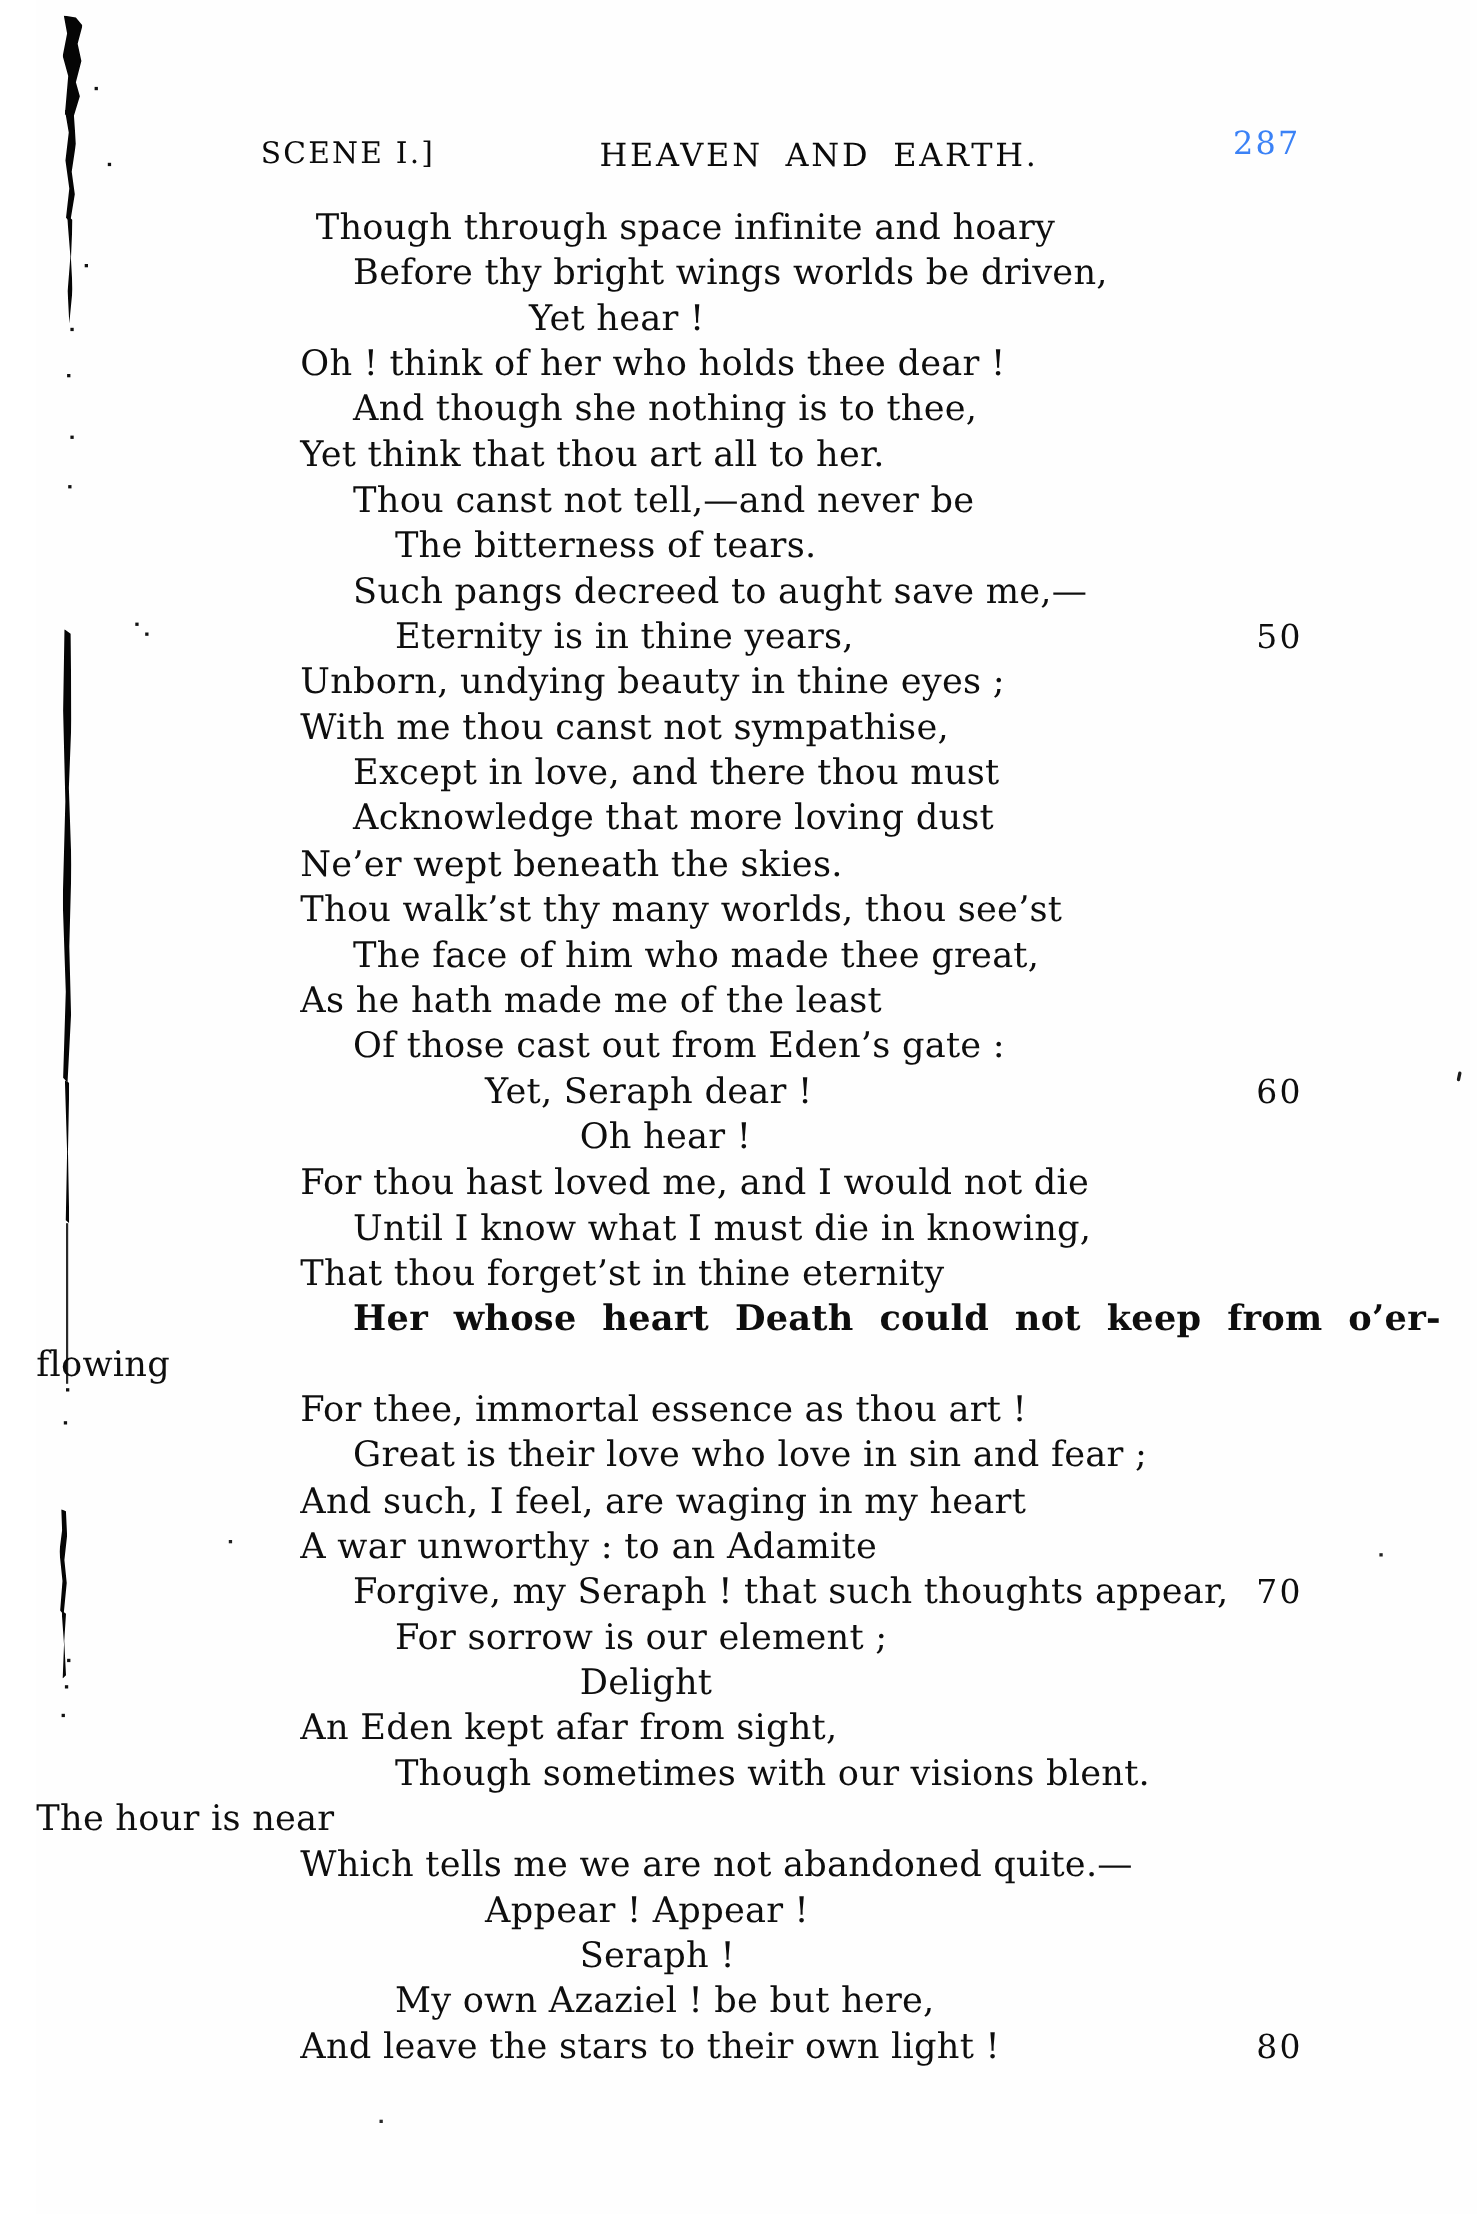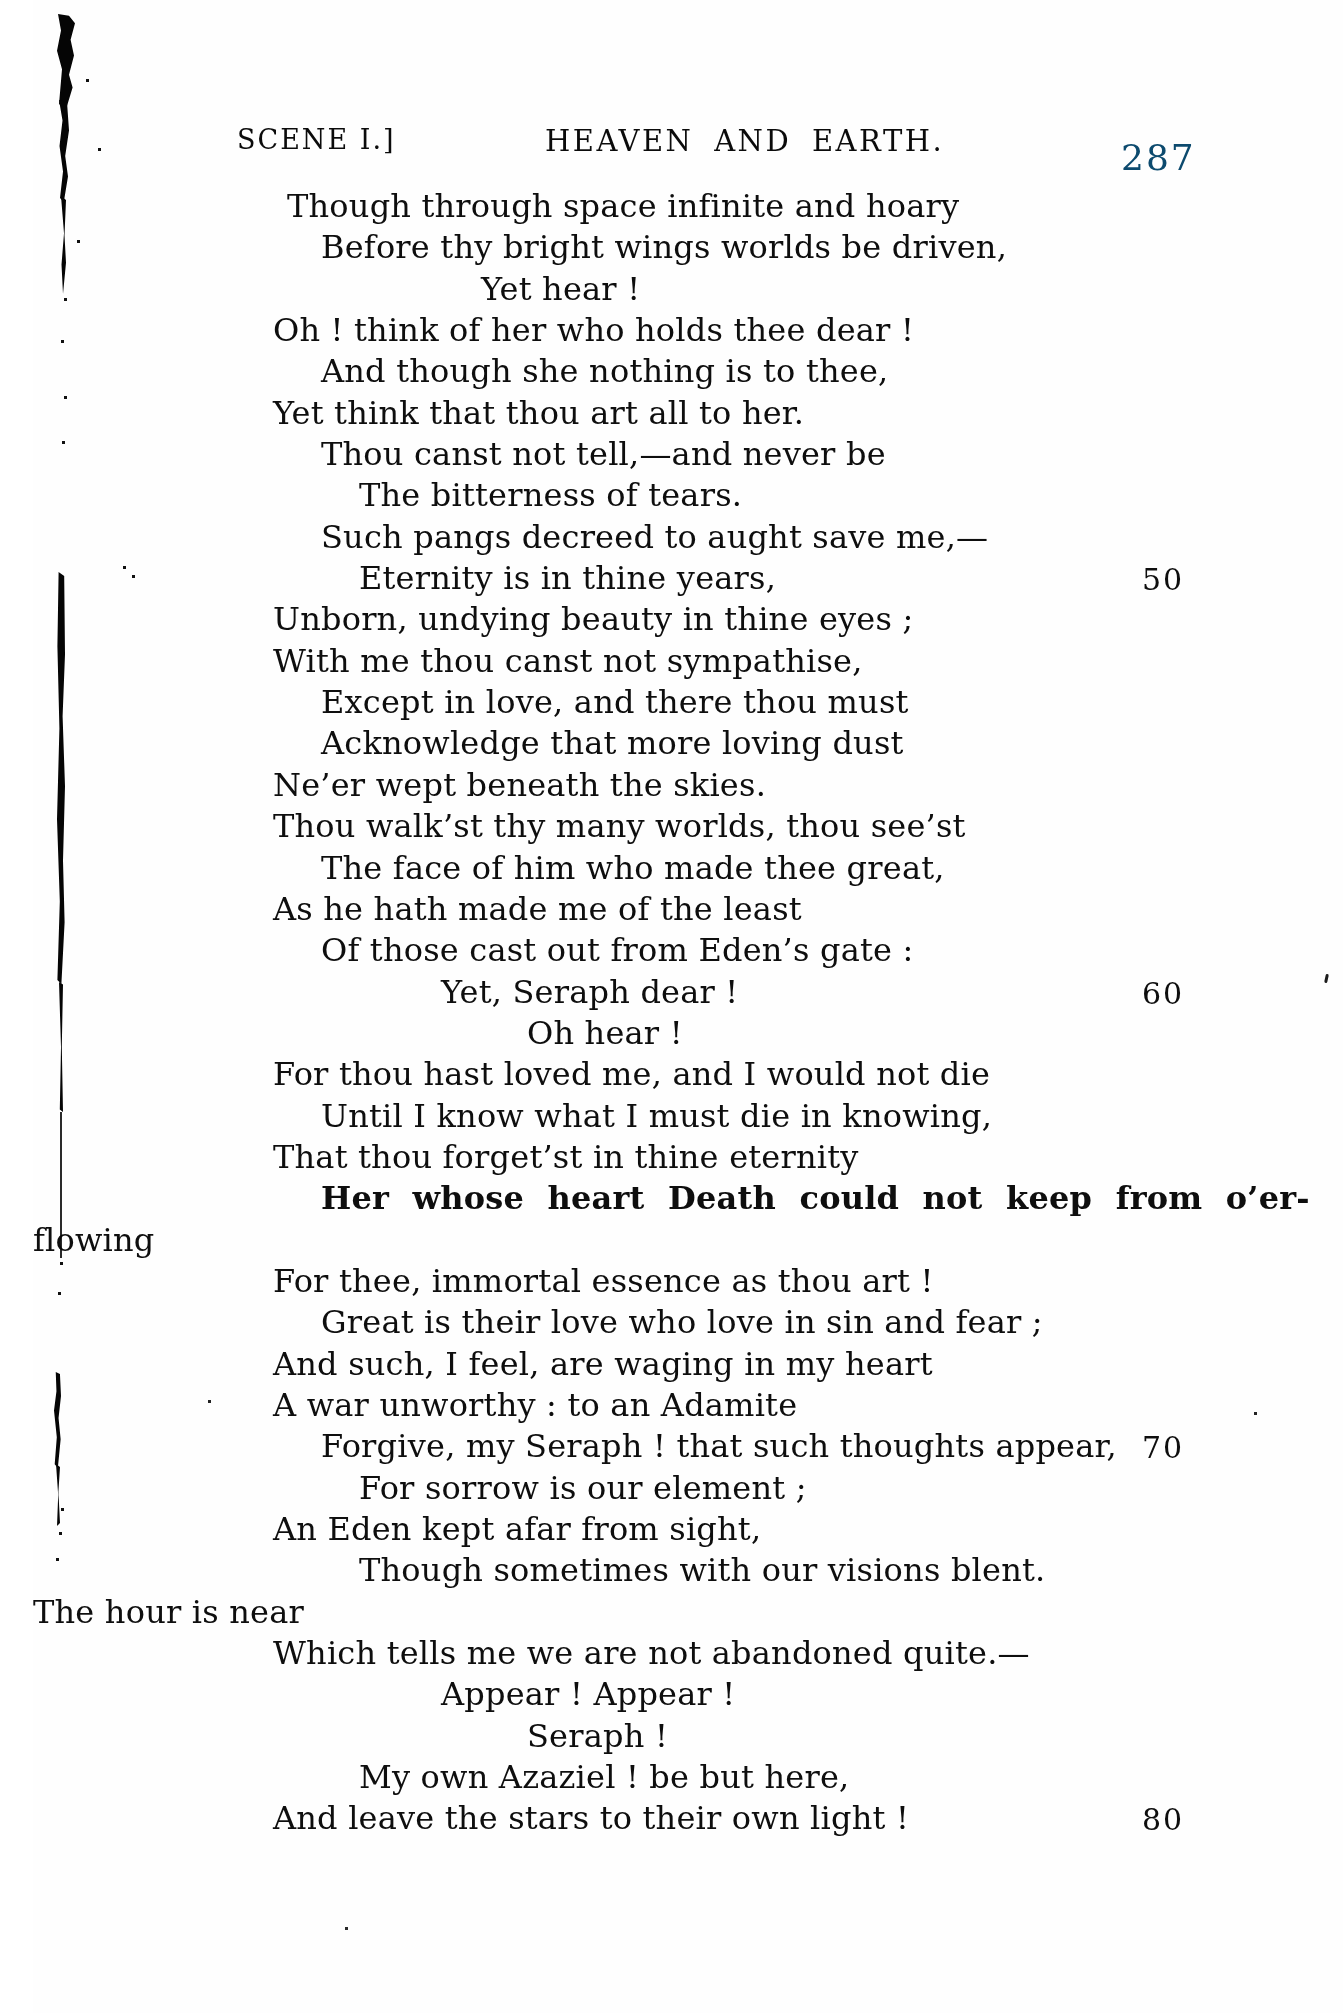--- a/index.html
+++ b/index.html
@@ -18,23 +18,23 @@
     position:absolute;left:204px;top:126px;
     font-size:27px;line-height:1;letter-spacing:2px;
     color:#0b0b0b;white-space:nowrap;
   }
   .hdr-title{
     position:absolute;left:512px;top:127px;
     font-size:29px;line-height:1;letter-spacing:2.5px;word-spacing:9px;
     color:#0b0b0b;white-space:nowrap;
   }
   .hdr-page{
-    position:absolute;left:1088px;top:140px;
-    font-size:36px;line-height:1;letter-spacing:2px;
-    color:#0c4a6e;
+    position:absolute;left:1088px;top:116px;
+    font-size:29px;line-height:1;letter-spacing:2px;
+    color:#3b82f6;
   }
 
   
   .poem{
     position:absolute;left:0;top:186px;width:1068px;
     font-size:32px;color:#0e0e0e;
   }
   .line{
     position:relative;
     height:41.35px;line-height:41.35px;
@@ -122,20 +122,21 @@
     <div class="line ib"><span class="ltext">Until I know what I must die in knowing,</span></div>
     <div class="line ia"><span class="ltext">That thou forget’st in thine eternity</span></div>
     <div class="line ib wjust"><span class="ltext">Her whose heart Death could not keep from o’er-</span></div>
     <div class="line if"><span class="ltext">flowing</span></div>
     <div class="line ia"><span class="ltext">For thee, immortal essence as thou art !</span></div>
     <div class="line ib"><span class="ltext">Great is their love who love in sin and fear ;</span></div>
     <div class="line ia"><span class="ltext">And such, I feel, are waging in my heart</span></div>
     <div class="line ia"><span class="ltext">A war unworthy : to an Adamite</span></div>
     <div class="line ib"><span class="ltext">Forgive, my Seraph ! that such thoughts appear,</span><span class="lineno">70</span></div>
     <div class="line ic"><span class="ltext">For sorrow is our element ;</span></div>
+    <div class="line ie2"><span class="ltext">Delight</span></div>
     <div class="line ia"><span class="ltext">An Eden kept afar from sight,</span></div>
     <div class="line ic"><span class="ltext">Though sometimes with our visions blent.</span></div>
     <div class="line if"><span class="ltext">The hour is near</span></div>
     <div class="line ia"><span class="ltext">Which tells me we are not abandoned quite.—</span></div>
     <div class="line id"><span class="ltext">Appear ! Appear !</span></div>
     <div class="line ie2"><span class="ltext">Seraph !</span></div>
     <div class="line ic"><span class="ltext">My own Azaziel ! be but here,</span></div>
     <div class="line ia"><span class="ltext">And leave the stars to their own light !</span><span class="lineno">80</span></div>
   </div>
 

